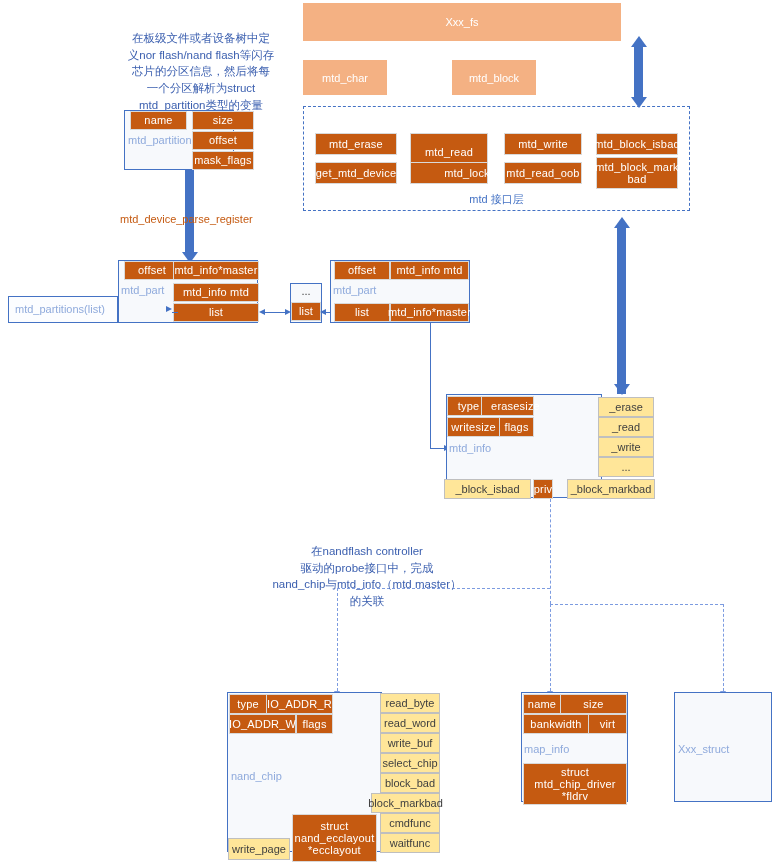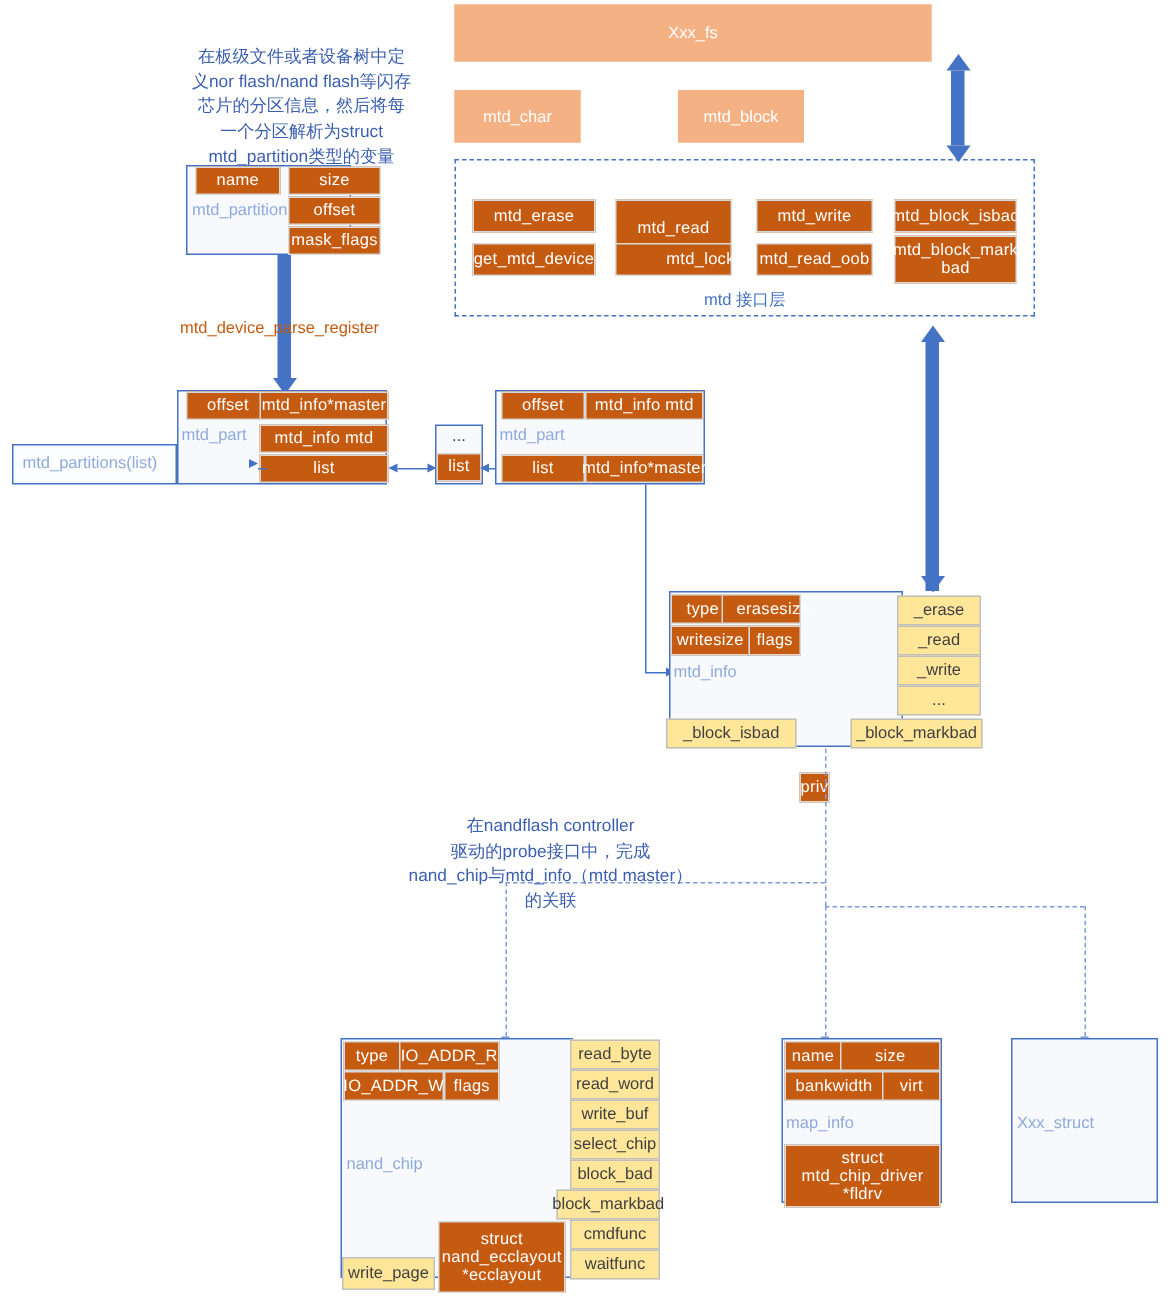--- a/index.html
+++ b/index.html
@@ -223,21 +223,21 @@
   <div class="abs yellow ctr" style="left:598px;top:437px;width:56px;height:20px;">
     <span>_write</span>
     </div>
   <div class="abs yellow ctr" style="left:598px;top:457px;width:56px;height:20px;">
     <span>...</span>
     </div>
 
   <div class="abs yellow ctr" style="left:444px;top:479px;width:87px;height:20px;">
     <span>_block_isbad</span>
     </div>
-  <div class="abs orange-dark ctr" style="left:533px;top:479px;width:20px;height:20px;margin-top:36px;">
+  <div class="abs orange-dark ctr" style="left:533px;top:479px;width:20px;height:20px;">
     <span>priv</span>
     </div>
   <div class="abs yellow ctr" style="left:567px;top:479px;width:88px;height:20px;">
     <span>_block_markbad</span>
     </div>
 
   <div class="dl-v" style="left:550px;top:499px;height:105px;"></div>
   <div class="dl-h" style="left:337px;top:588px;width:213px;"></div>
   <div class="dl-v" style="left:337px;top:588px;height:103px;"></div>
   <div class="arw tip-d" style="left:333.5px;top:691px;"></div>

